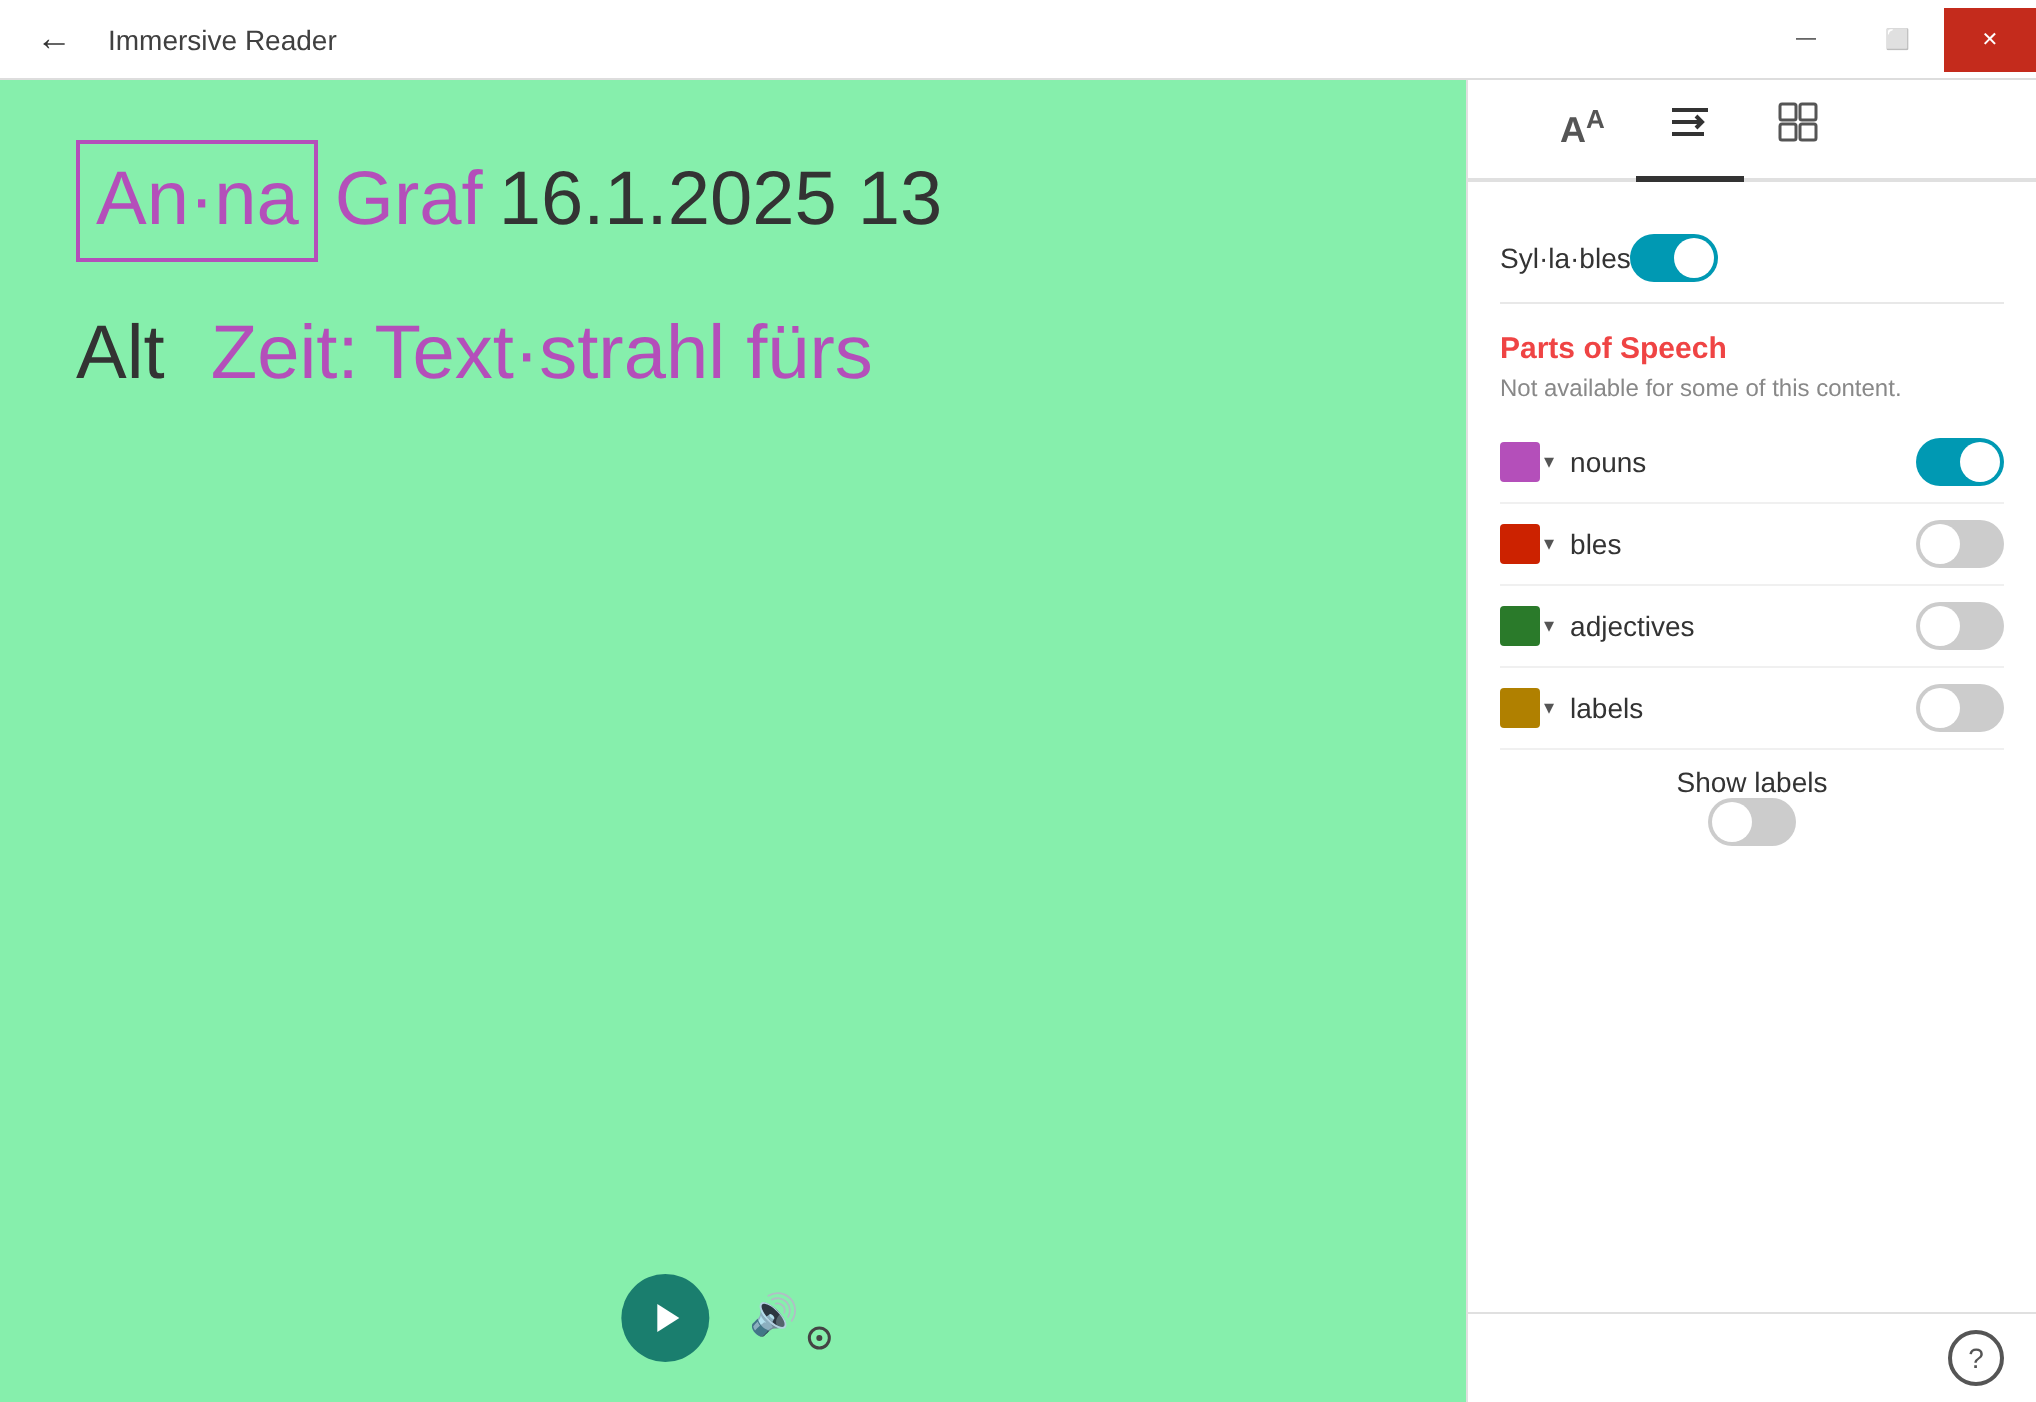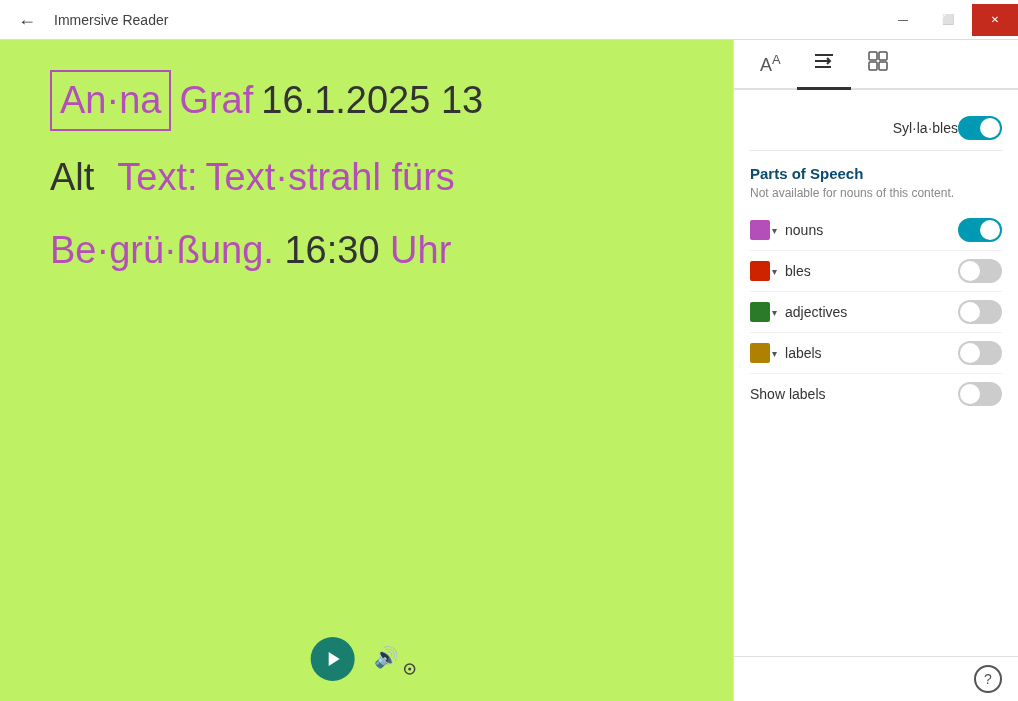--- a/index.html
+++ b/index.html
@@ -13,21 +13,21 @@
       width: 30px; height: 30px; border: none; background: none; cursor: pointer;
       font-size: 18px; color: #333; display: flex; align-items: center; justify-content: center;
     }
     .title-text { font-size: 14px; color: #404040; }
 
     
     .main-area { display: flex; flex: 1; overflow: hidden; }
 
     
     .reader-content {
-      flex: 1; background: #bef264; overflow: hidden; padding: 30px 50px;
+      flex: 1; background: #86efac; overflow: hidden; padding: 30px 38px;
       position: relative; display: flex; flex-direction: column; gap: 20px;
     }
     .reader-line { font-size: 38px; line-height: 1.4; white-space: nowrap; overflow: hidden; }
     .reader-footer {
       position: absolute; bottom: 20px; left: 50%; transform: translateX(-50%);
       display: flex; align-items: center; gap: 20px;
     }
     .play-btn {
       width: 44px; height: 44px; border-radius: 50%; background: #1a7e6e;
       border: none; cursor: pointer; display: flex; align-items: center; justify-content: center;
@@ -43,41 +43,41 @@
     }
     .panel-tab {
       padding: 10px 16px; cursor: pointer; font-size: 20px; color: #555;
       border-bottom: 3px solid transparent; margin-bottom: -2px; display: flex; align-items: center;
     }
     .panel-tab.active { border-bottom: 3px solid #333; }
     .panel-body { padding: 16px; flex: 1; overflow-y: auto; }
 
     
     .setting-row {
-      display: flex; align-items: center; justify-content: flex-end;
+      display: flex; align-items: center; justify-content: flex-start;
       padding: 10px 0; border-bottom: 1px solid #e8e8e8;
     }
     .setting-label { font-size: 14px; color: #333; }
 
     
     .toggle {
       width: 44px; height: 24px; border-radius: 12px; position: relative;
       cursor: pointer; border: none; outline: none;
     }
     .toggle.on { background: #0099b3; }
     .toggle.off { background: #ccc; }
     .toggle-knob {
       position: absolute; top: 2px; width: 20px; height: 20px;
       border-radius: 50%; background: #fff; transition: left 0.2s;
     }
     .toggle.on .toggle-knob { left: 22px; }
     .toggle.off .toggle-knob { left: 2px; }
 
     
-    .section-title { font-size: 15px; font-weight: 600; color: #0c4a6e; margin-top: 14px; margin-bottom: 4px; }
+    .section-title { font-size: 15px; font-weight: 600; color: #ef4444; margin-top: 14px; margin-bottom: 4px; }
     .section-note { font-size: 12px; color: #888; margin-bottom: 10px; }
     .pos-row {
       display: flex; align-items: center; justify-content: space-between;
       padding: 8px 0; border-bottom: 1px solid #f0f0f0;
     }
     .pos-left { display: flex; align-items: center; gap: 8px; }
     .color-swatch {
       width: 20px; height: 20px; border-radius: 2px; display: inline-block;
     }
     .color-dropdown {
@@ -119,27 +119,24 @@
 
 <div class="main-area">
 
   <div class="reader-content">
 
     <div class="reader-line">
       <span style="color:#b44fba; border:2px solid #b44fba; padding:2px 8px; display:inline-block; margin-right:8px;">An·na</span><span style="color:#b44fba; margin-right:8px;">Graf</span><span style="color:#333;">16.1.2025 13</span>
     </div>
 
     <div class="reader-line">
-      <span style="color:#333; margin-right:23px;">Alt</span><span style="color:#b44fba; margin-right:8px;">Text:</span><span style="color:#b44fba;">Text·strahl fürs</span>
-    </div>
-
-
-    <div class="reader-line">
-      <span style="color:#b44fba;">Be·grü·ßung.</span><span style="color:#333;"> 16:30 </span><span style="color:#b44fba;">Uhr</span>
-    </div>
+      <span style="color:#333; margin-right:23px;">Alt</span><span style="color:#b44fba; margin-right:8px;">Zeit:</span><span style="color:#b44fba;">Text·strahl fürs</span>
+    </div>
+
+
 
     <div class="reader-footer">
       <button class="play-btn">
         <svg width="18" height="18" viewBox="0 0 18 18" fill="none">
           <polygon points="5,2 16,9 5,16" fill="white"></polygon>
         </svg>
       </button>
       <span style="font-size:24px; cursor:pointer; color:#444;">
         
         <svg width="28" height="28" viewBox="0 0 28 28" fill="none">
@@ -150,21 +147,21 @@
           <circle cx="7" cy="7" r="1.5" fill="#444"></circle>
         </svg>
       </span>
     </div>
   </div>
 
   <div class="right-panel">
 
     <div class="panel-toolbar">
       <div class="panel-tab" style="font-size:18px; font-weight:bold; color:#555;">
-        <span style="font-size:18px; font-weight:normal;">A<span style="font-size:13px; vertical-align:super;">A</span></span>
+        <span style="font-size:18px; font-weight:bold;margin-left:20px;">A<span style="font-size:13px; vertical-align:super;">A</span></span>
       </div>
       <div class="panel-tab active" style="font-size:20px;">
         <span>
           <svg width="22" height="22" viewBox="0 0 22 22" fill="none">
             <line x1="2" y1="5" x2="20" y2="5" stroke="#333" stroke-width="2"></line>
             <line x1="2" y1="11" x2="16" y2="11" stroke="#333" stroke-width="2"></line>
             <line x1="2" y1="17" x2="18" y2="17" stroke="#333" stroke-width="2"></line>
             <polyline points="14,8 17,11 14,14" stroke="#333" stroke-width="2" fill="none"></polyline>
           </svg>
         </span>
@@ -185,21 +182,21 @@
 
       <div class="setting-row">
         <span class="setting-label">Syl·la·bles</span>
         <button class="toggle on">
           <div class="toggle-knob"></div>
         </button>
       </div>
 
       <div>
         <div class="section-title">Parts of Speech</div>
-        <div class="section-note">Not available for nouns of this content.</div>
+        <div class="section-note">Not available for some of this content.</div>
 
         <div class="pos-row">
           <div class="pos-left">
             <div class="color-dropdown">
               <div class="color-swatch" style="background:#b44fba;"></div>
               <span class="chevron">▾</span>
             </div>
             <span class="pos-label">nouns</span>
           </div>
           <button class="toggle on">
@@ -239,21 +236,21 @@
               <div class="color-swatch" style="background:#b08000;"></div>
               <span class="chevron">▾</span>
             </div>
             <span class="pos-label">labels</span>
           </div>
           <button class="toggle off">
             <div class="toggle-knob"></div>
           </button>
         </div>
 
-        <div class="pos-row" style="border-bottom:none;">
+        <div class="pos-row" style="border-bottom:none;flex-direction:column;">
           <span class="pos-label">Show labels</span>
           <button class="toggle off">
             <div class="toggle-knob"></div>
           </button>
         </div>
       </div>
     </div>
 
     <div class="help-area">
       <button class="help-btn">?</button>

